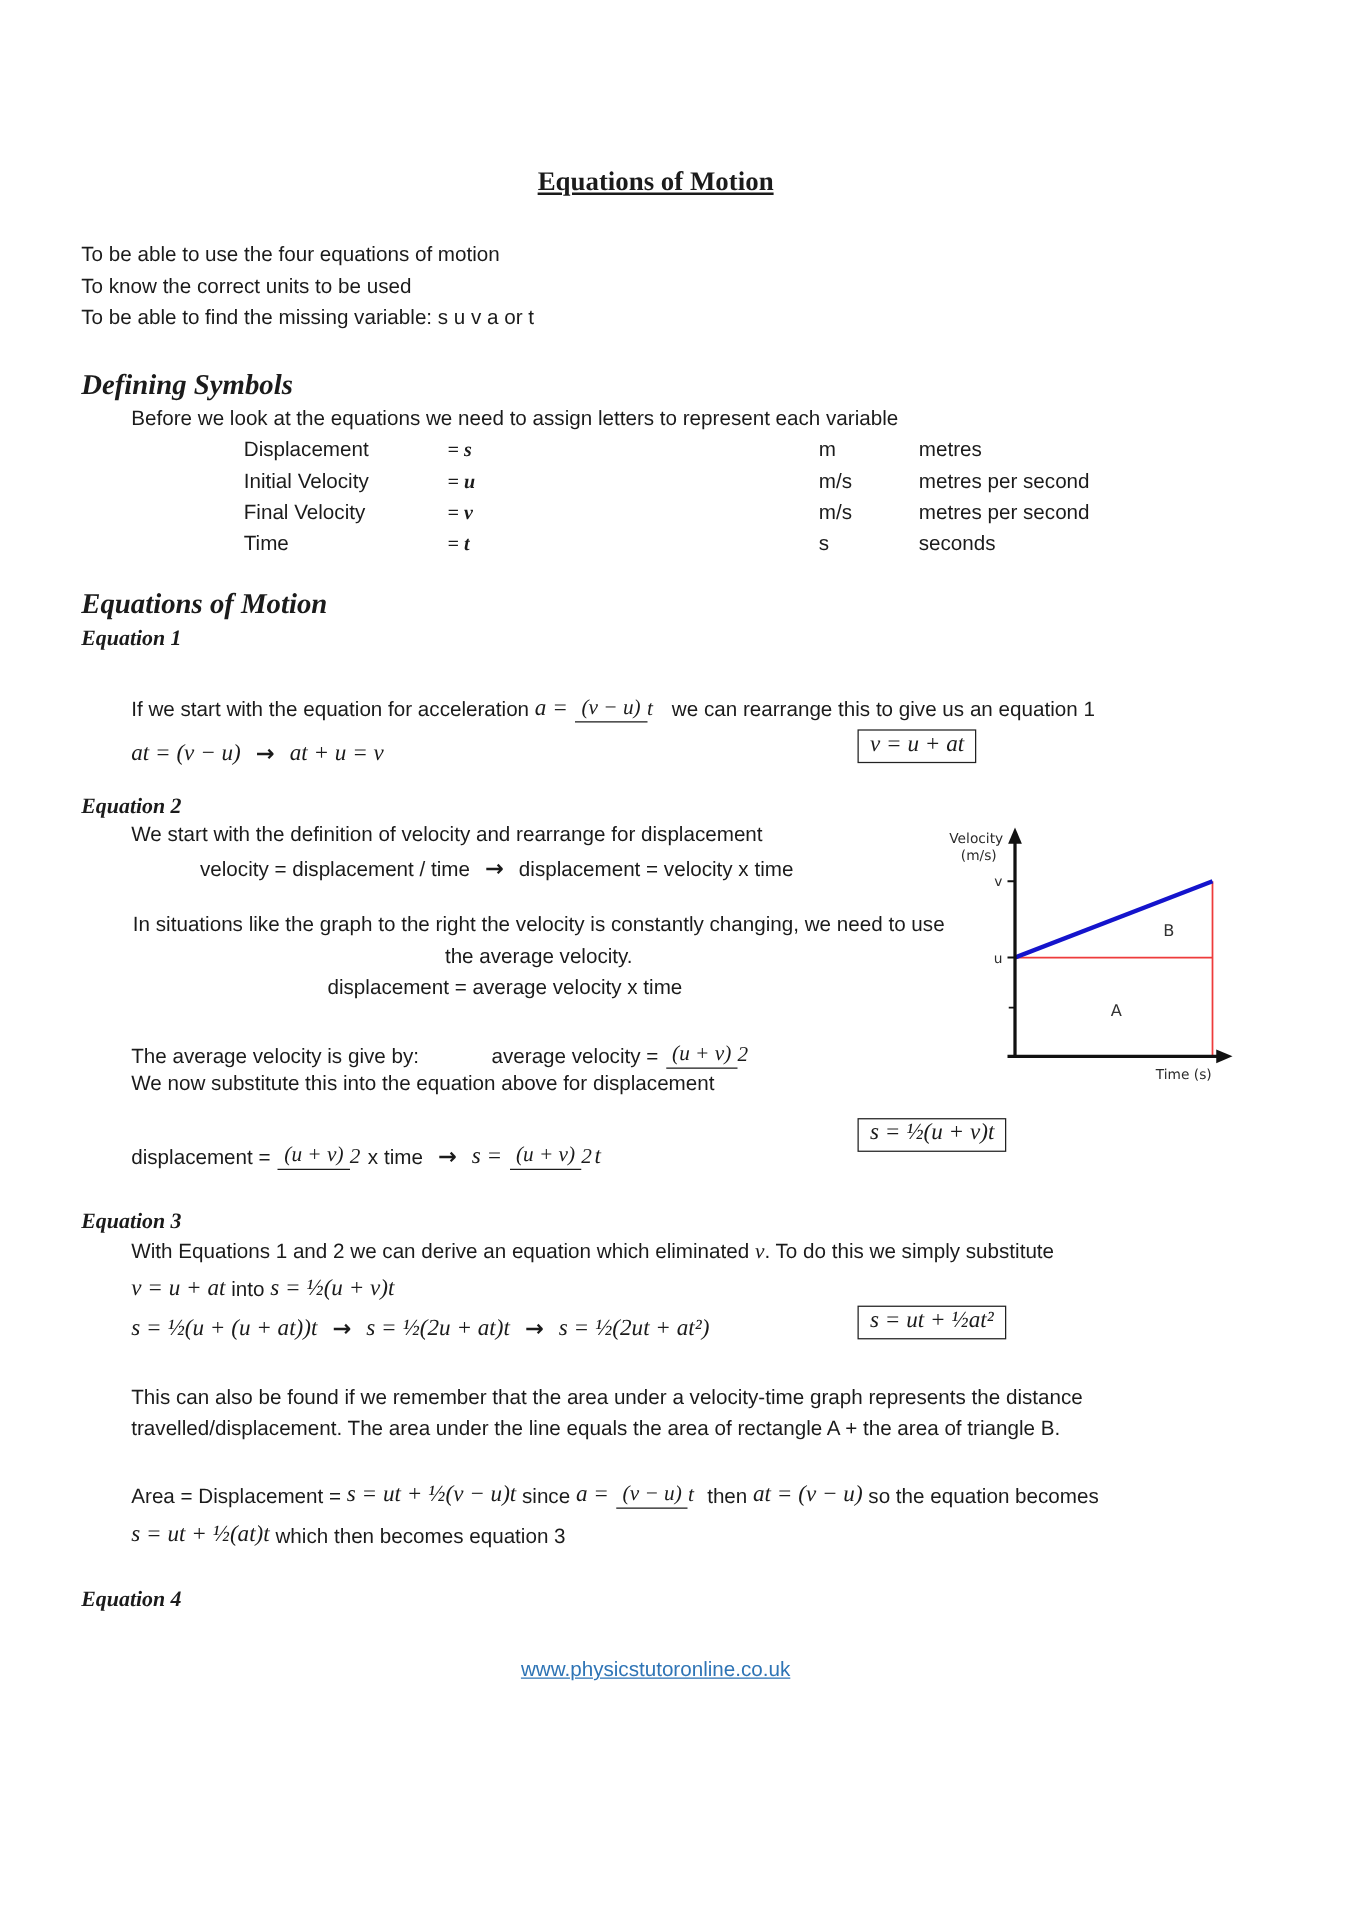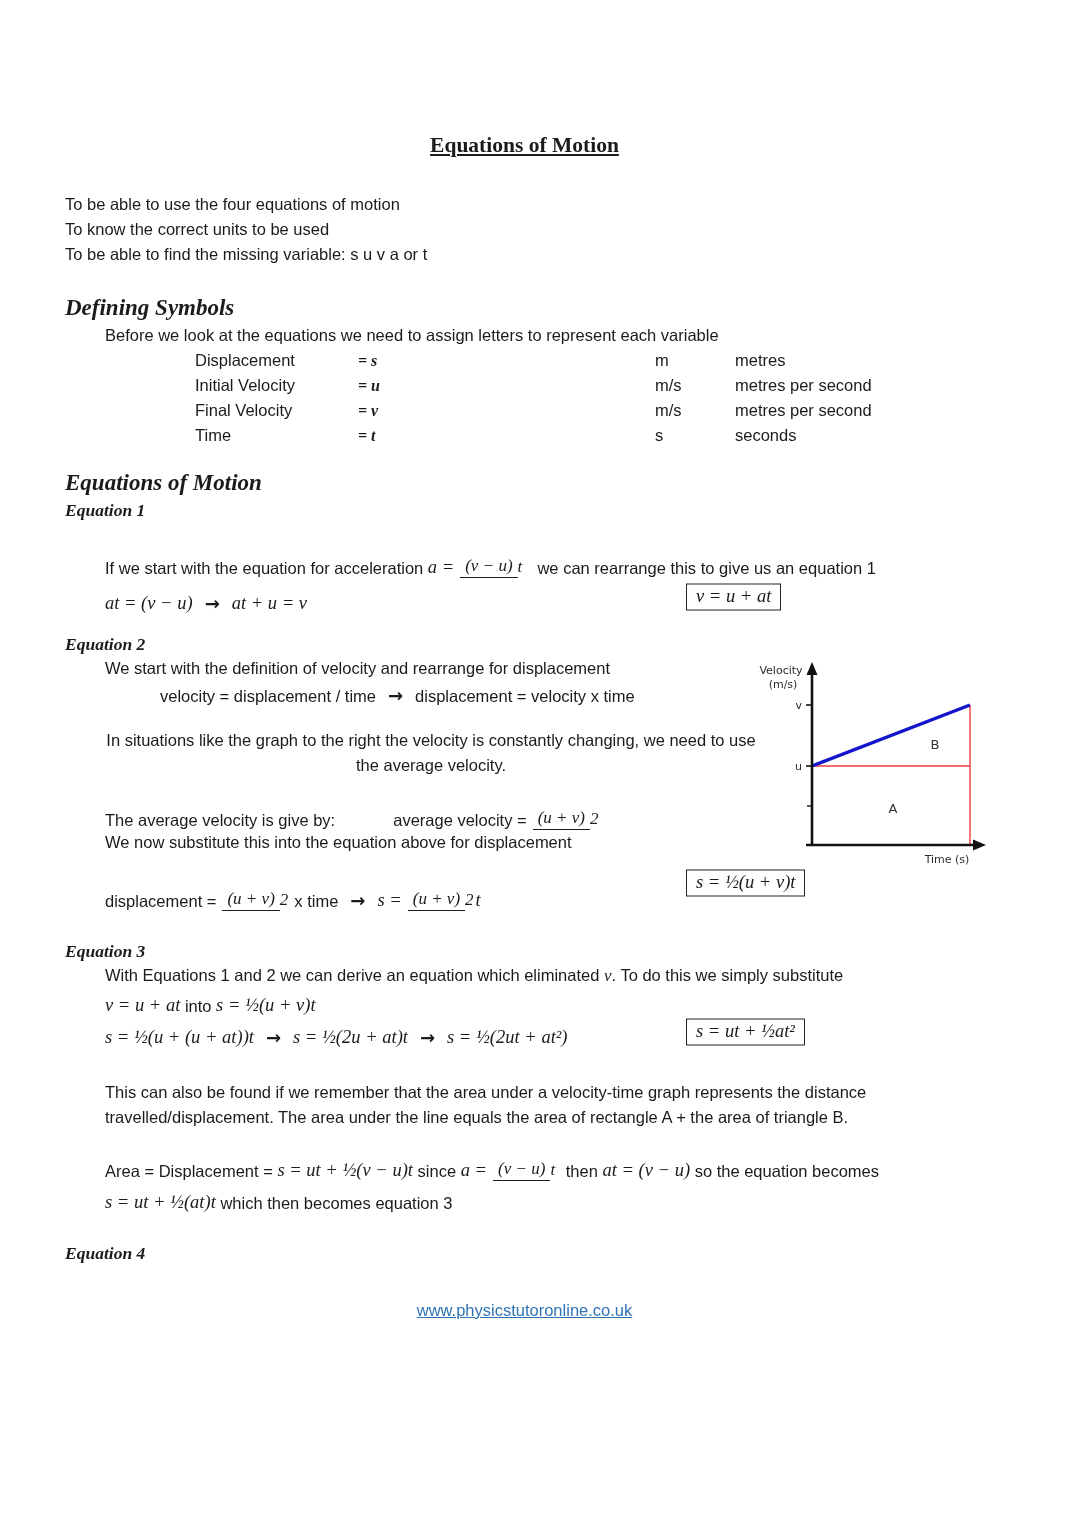--- a/index.html
+++ b/index.html
@@ -119,20 +119,21 @@
     </div>
 
     <div class="sub-heading" style="margin-top:18px;">Equation 2</div>
     <div class="line ind">We start with the definition of velocity and rearrange for displacement</div>
     <div class="mrow" style="margin-left:95px;height:25px;">
       <span class="sans">velocity = displacement / time</span>
       <span class="arrow">→</span>
       <span class="sans">displacement = velocity x time</span>
     </div>
     <div class="para-graph ind">In situations like the graph to the right the velocity is constantly changing, we need to use the average velocity.</div>
+    <div class="line" style="margin-left:197px;">displacement = average velocity x time</div>
     <div class="mrow ind" style="height:52px;">
       <span class="sans">The average velocity is give by:</span>
       <span style="width:58px;"></span>
       <span class="sans">average velocity =</span>
       <span class="frac">
         <span class="num">(u + v)</span>
         <span class="den">2</span>
       </span>
     </div>
     <div class="line ind">We now substitute this into the equation above for displacement</div>

